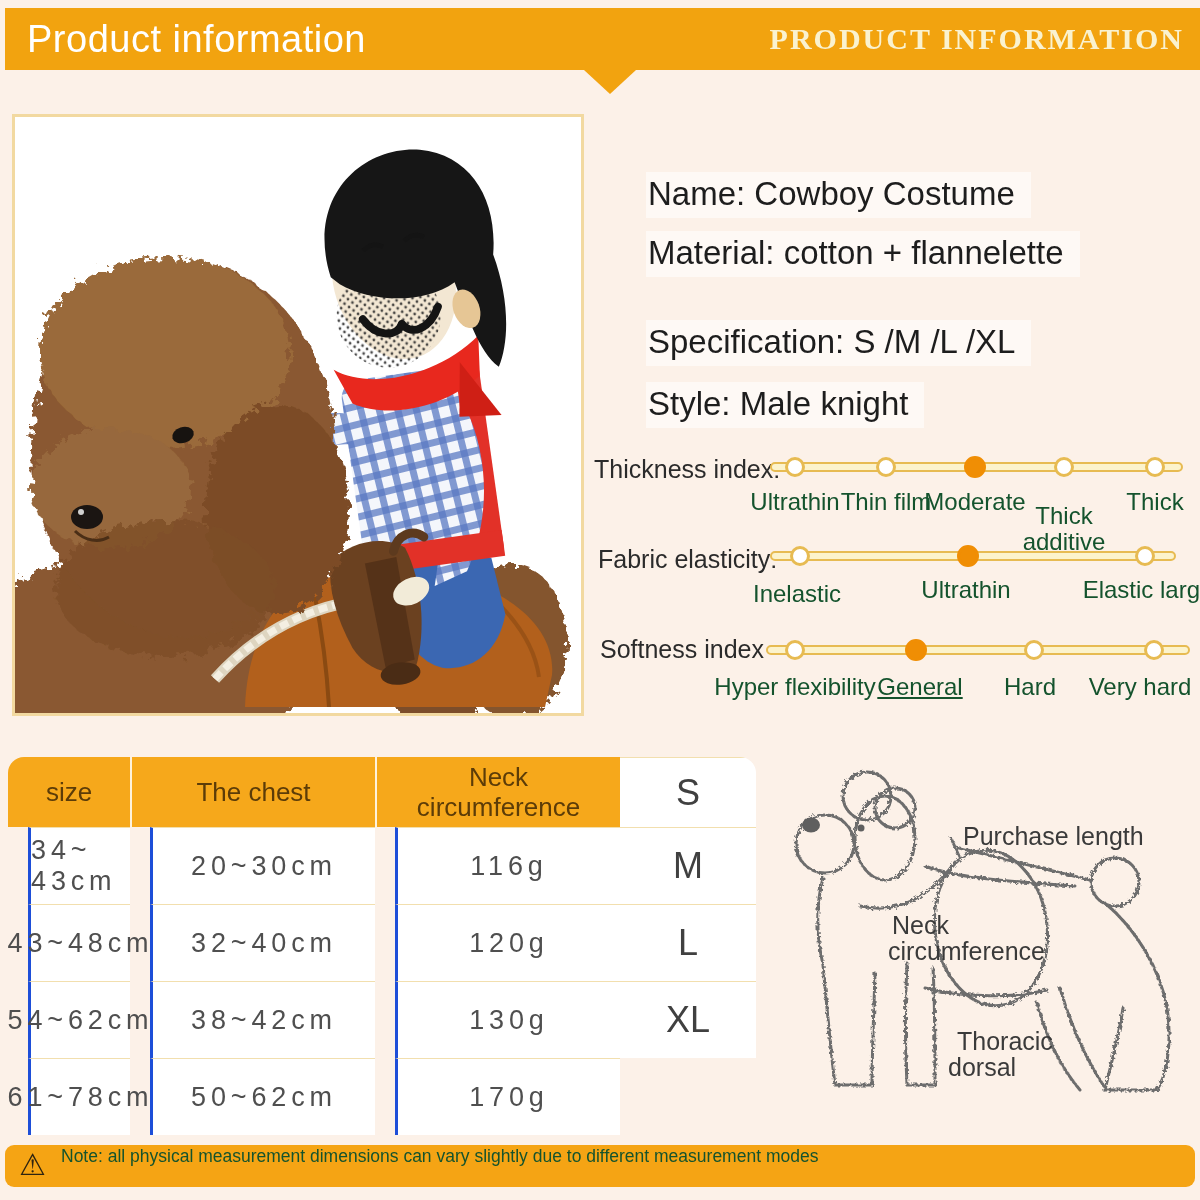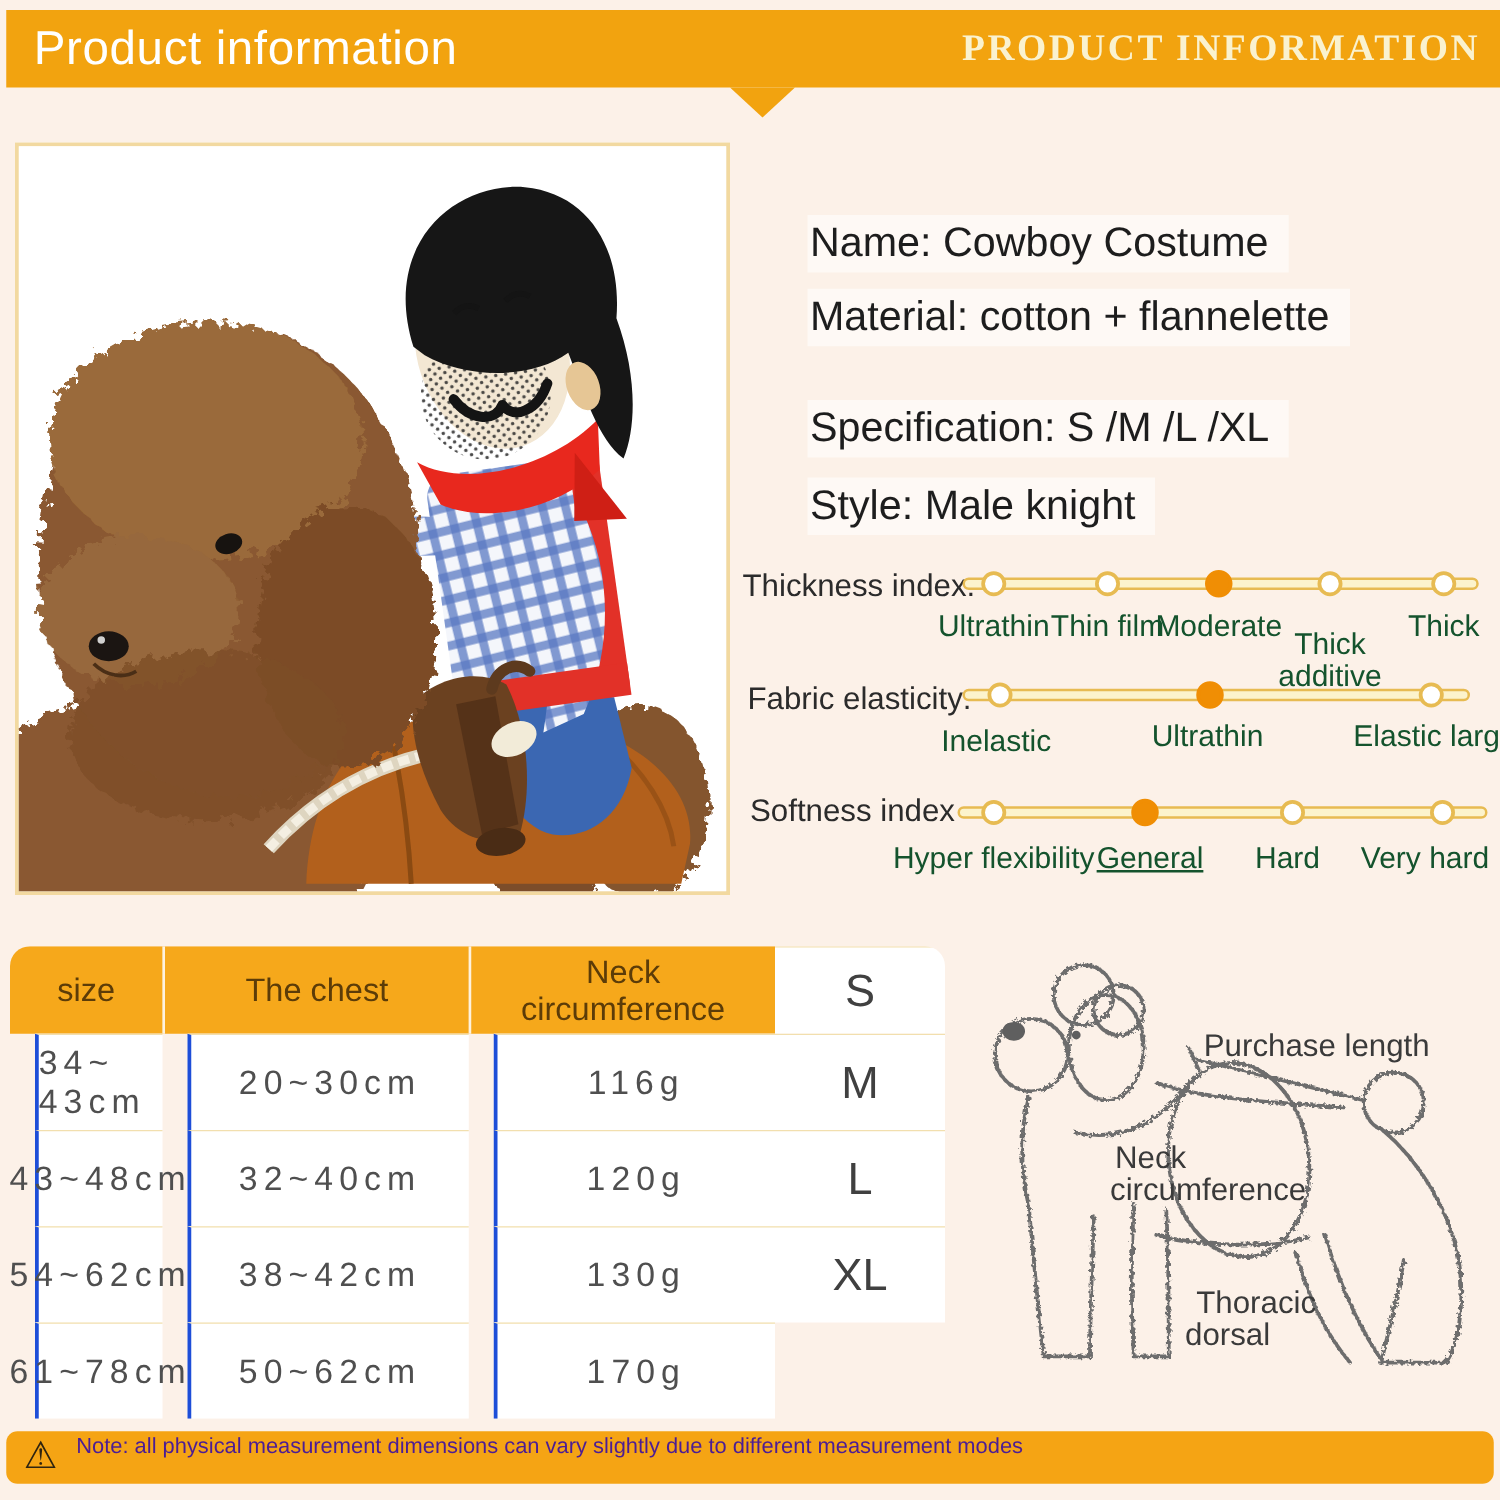--- a/index.html
+++ b/index.html
@@ -50,21 +50,21 @@
   .td.c1{font-size:36px;color:#404040;}
 
   
   .diagram{position:absolute;left:775px;top:758px;width:420px;height:390px;}
 
   
   .note-bar{position:absolute;left:5px;top:1145px;width:1190px;height:42px;
     background:#f5a414;border-radius:9px;}
   .warn-icon{position:absolute;left:14px;top:2px;font-size:30px;color:#2f2410;
     font-family:"DejaVu Sans",sans-serif;}
-  .note-text{position:absolute;left:56px;top:2px;color:#4c1d95;font-size:17.5px;line-height:19.5px;}
+  .note-text{position:absolute;left:56px;top:2px;color:#14532d;font-size:17.5px;line-height:19.5px;}
 </style>
 </head>
 <body>
 
 <div id="stage">
 
   <div class="banner"></div>
   <div class="banner-notch"></div>
   <div class="title-left">Product information</div>
   <div class="title-right">PRODUCT INFORMATION</div>

